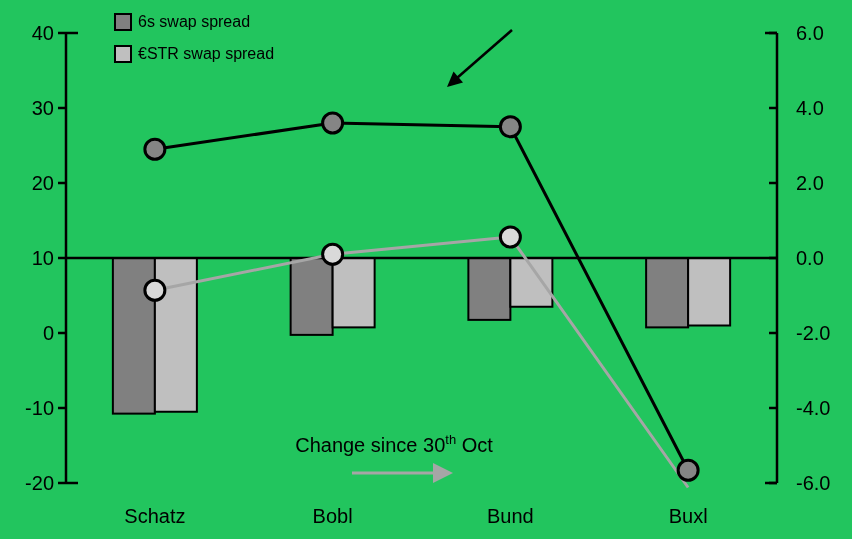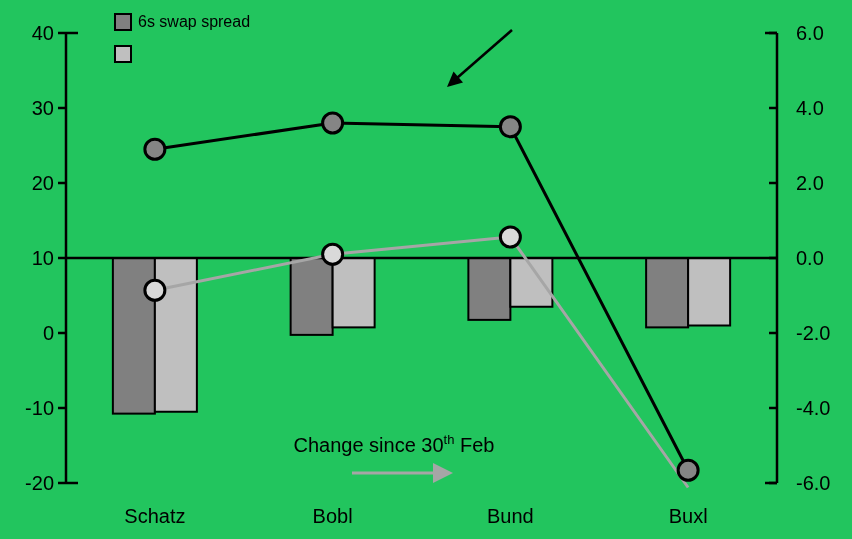--- a/index.html
+++ b/index.html
@@ -84,18 +84,19 @@
       <polygon points="447,87 453.5,71.5 463,82.5" fill="#000"></polygon>
     </svg>
 
   <div class="legend">
     <div class="legend-row">
       <span class="swatch" style="background: rgb(128, 128, 128);"></span>
       <span class="legend-label">6s swap spread</span>
     </div>
     <div class="legend-row">
       <span class="swatch" style="background: rgb(191, 191, 191);"></span>
+      <span class="legend-label">€STR swap spread</span>
     </div>
   </div>
 
 
-  <div class="anno-change"><span>Change since 30</span><sup>th</sup><span> Feb</span></div>
+  <div class="anno-change"><span>Change since 30</span><sup>th</sup><span> Oct</span></div>
 </div>
 
 </body></html>

